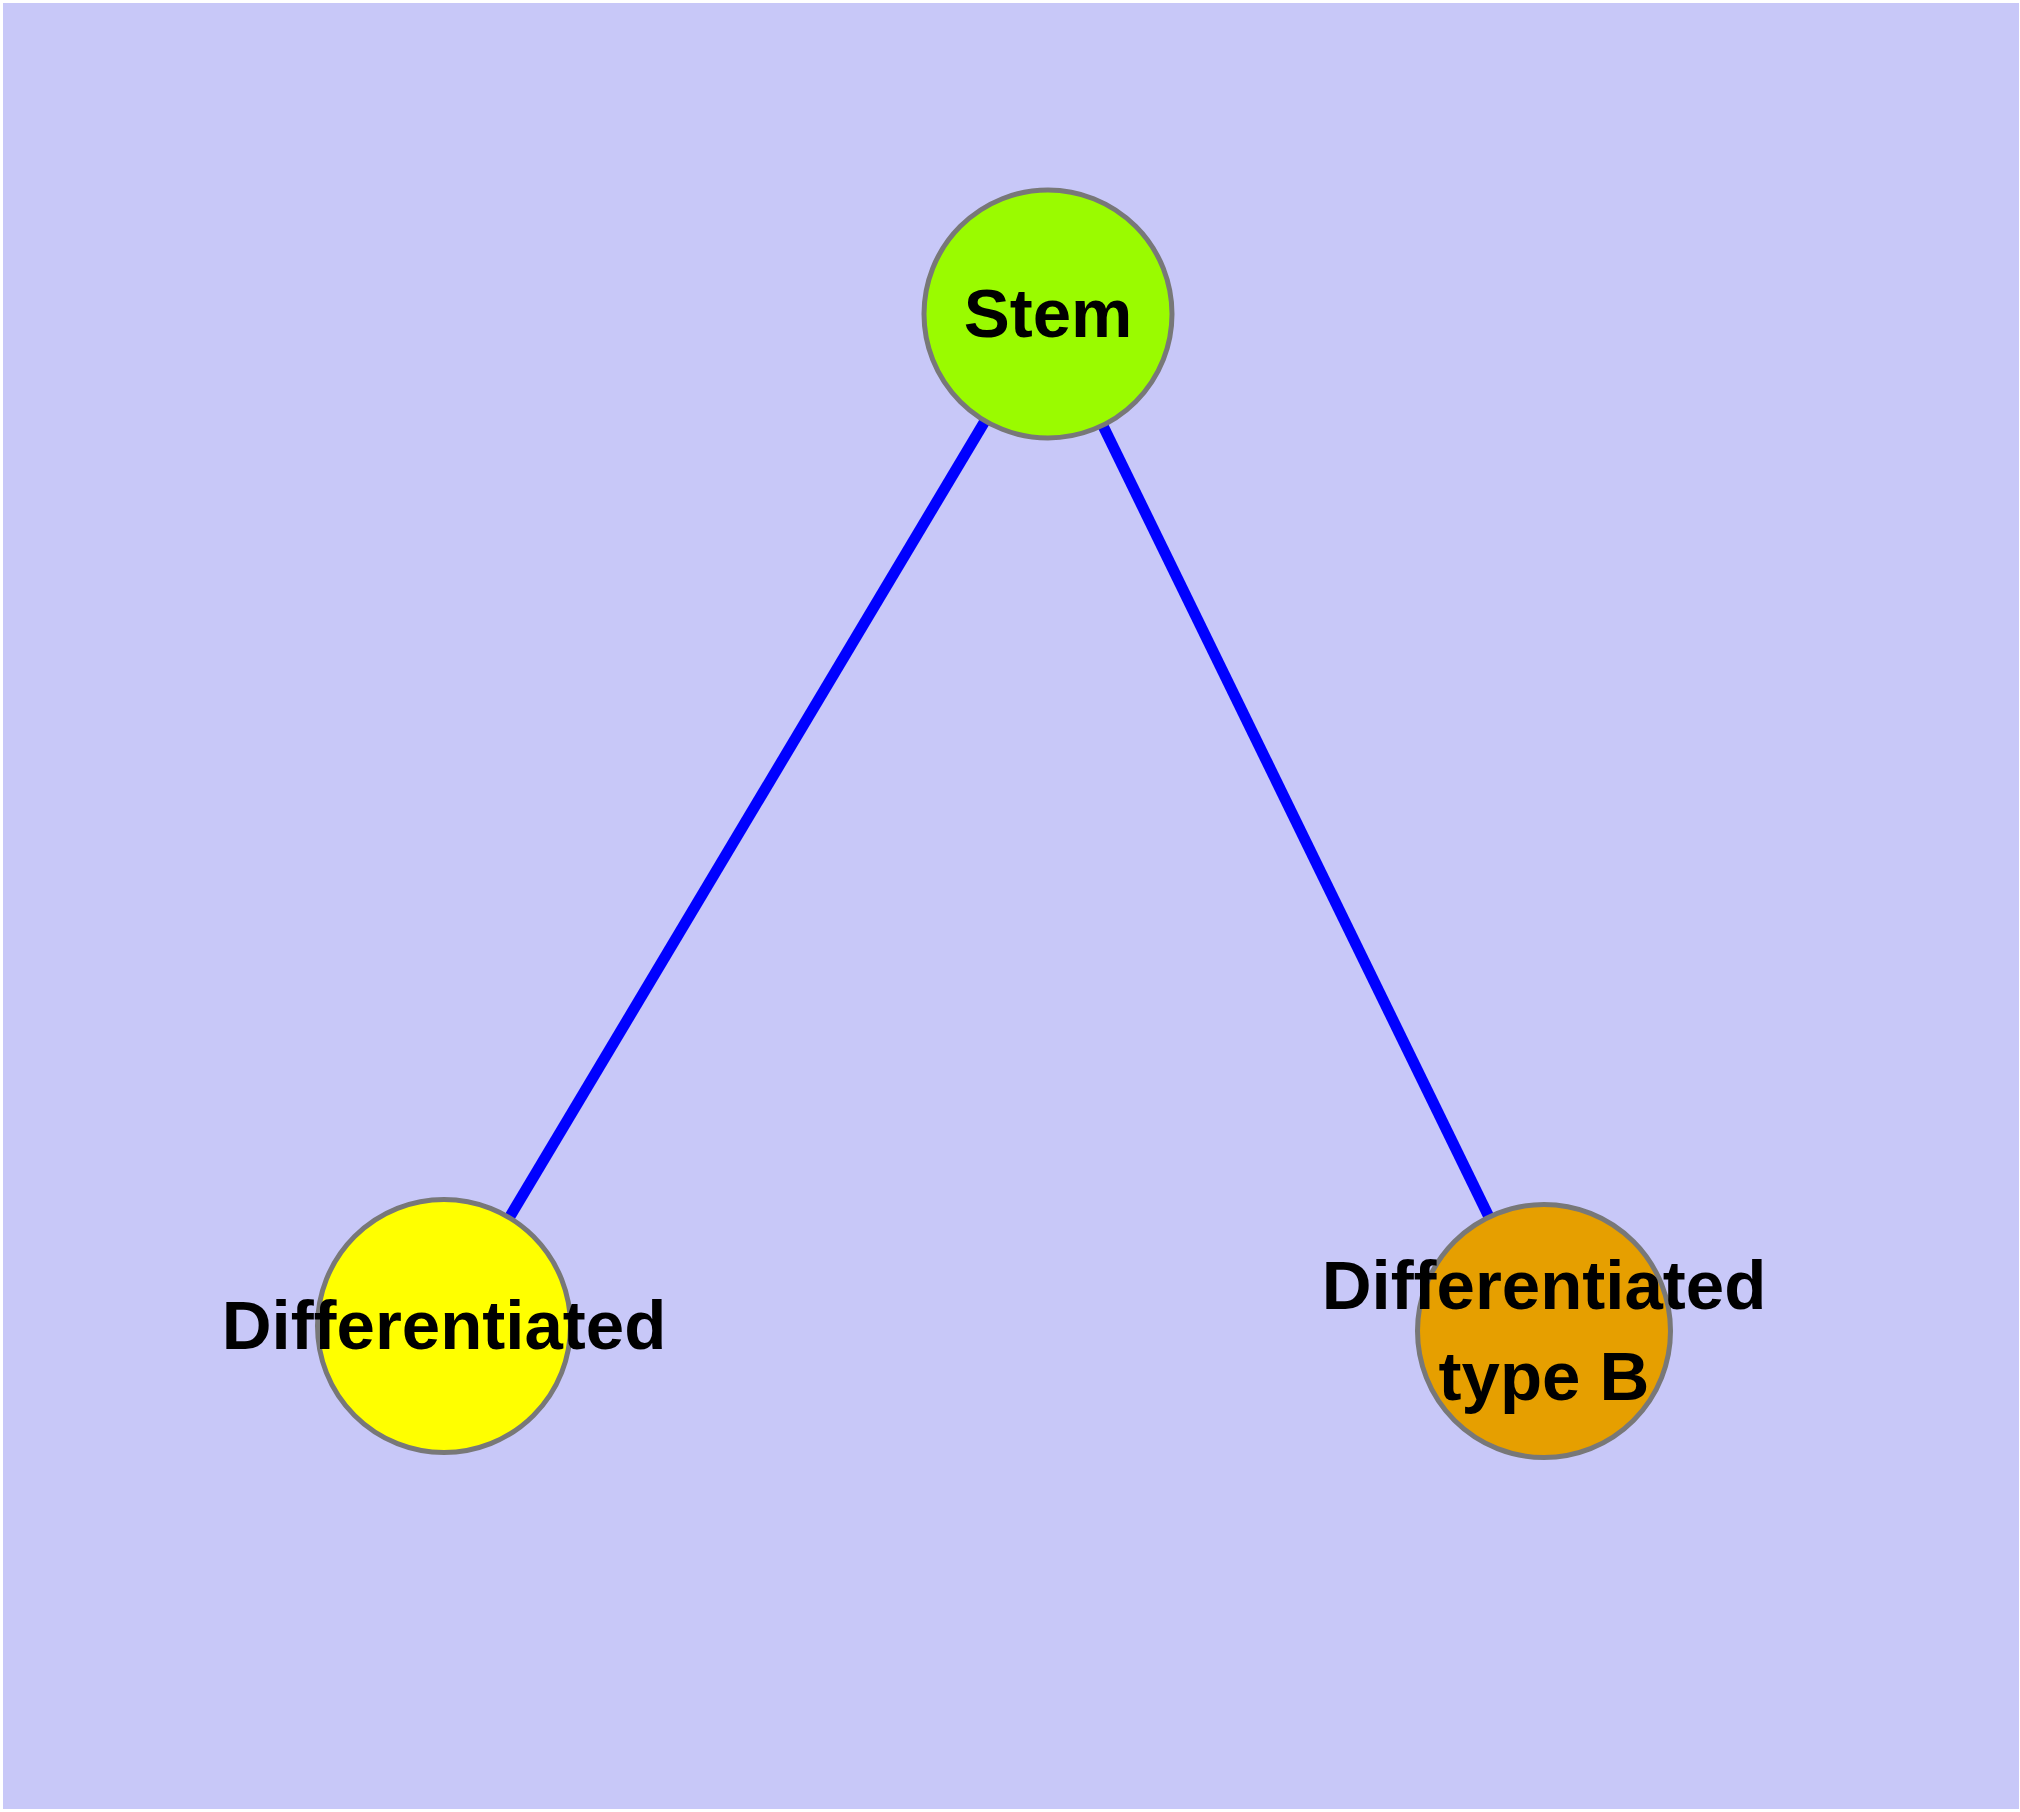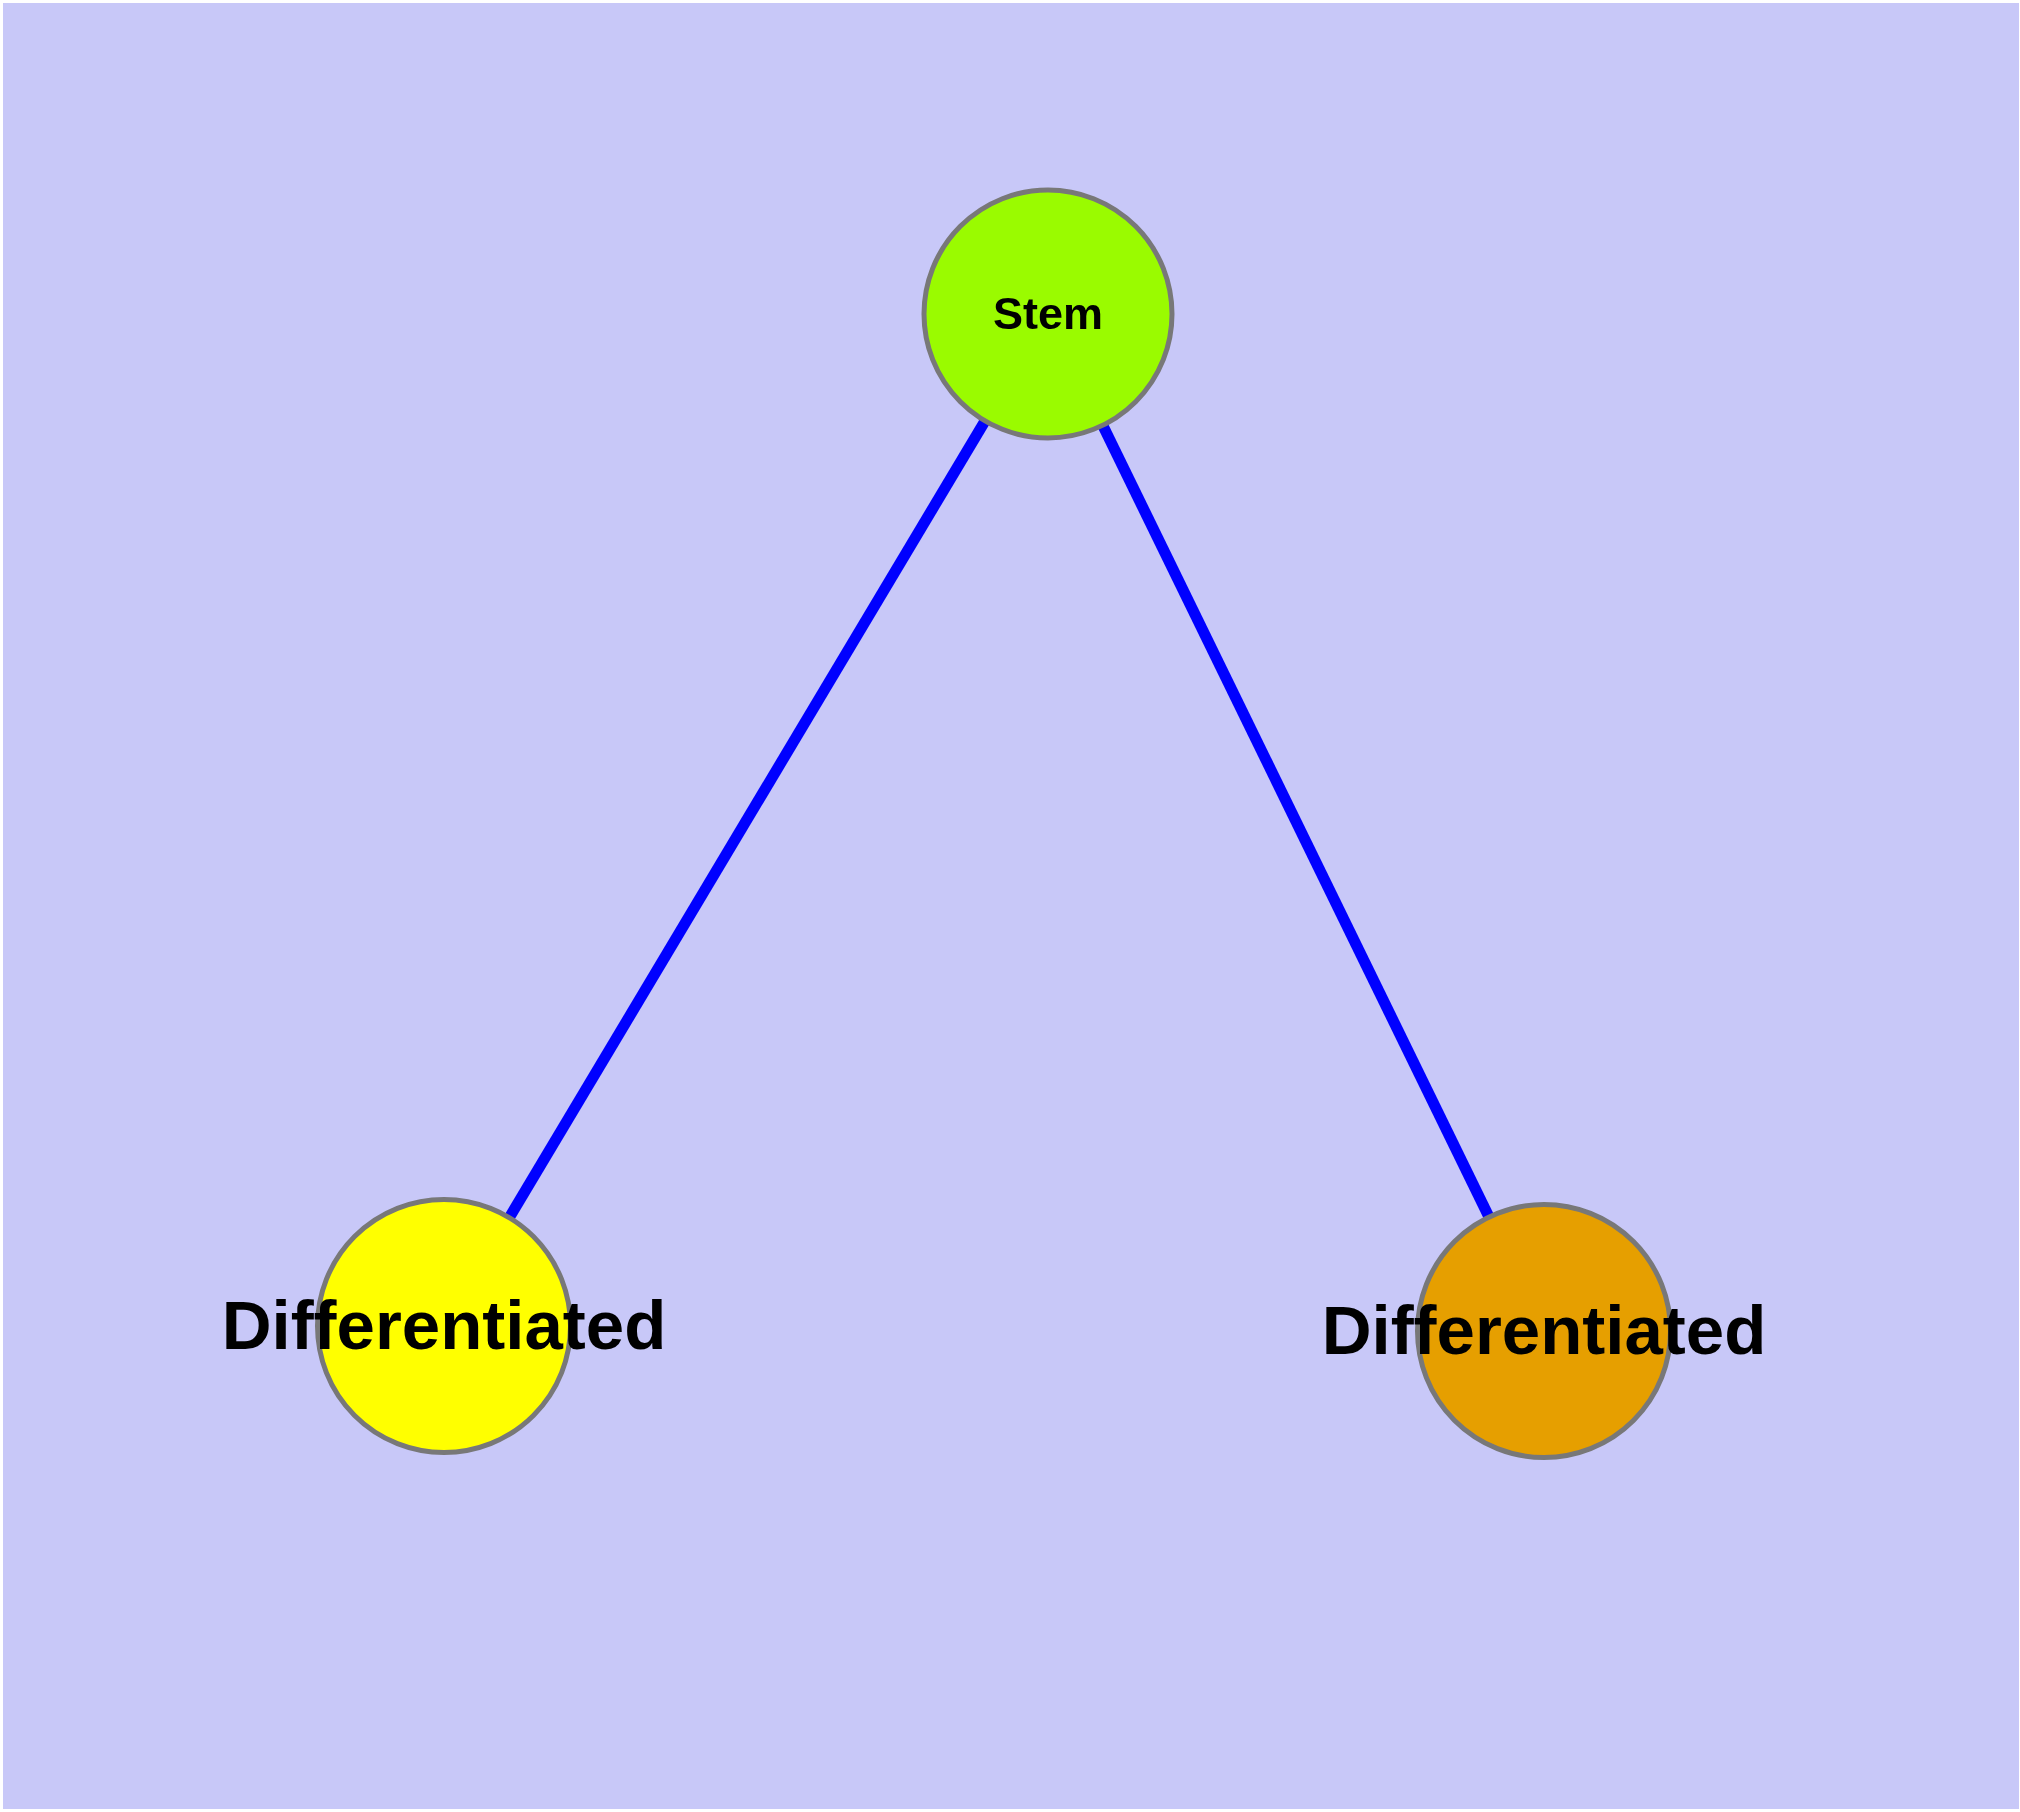--- a/index.html
+++ b/index.html
@@ -55,26 +55,27 @@
 
   <svg class="edges-layer" viewBox="0 0 2384 2138" xmlns="http://www.w3.org/2000/svg">
     <line x1="1237" y1="371" x2="524" y2="1565" stroke="#0000FF" stroke-width="13"></line>
     <line x1="1237" y1="371" x2="1822" y2="1570" stroke="#0000FF" stroke-width="13"></line>
   </svg>
 
   <div class="node" style="left: 1048px; top: 314px; width: 253px; height: 253px; background: rgb(154, 251, 0); border-color: rgb(120, 120, 120); border-width: 5.1px;"></div>
   <div class="node" style="left: 444px; top: 1326px; width: 258px; height: 258px; background: rgb(255, 255, 0); border-color: rgb(120, 120, 120); border-width: 5.1px;"></div>
   <div class="node" style="left: 1544px; top: 1331px; width: 258px; height: 258px; background: rgb(230, 159, 0); border-color: rgb(120, 120, 120); border-width: 5.1px;"></div>
 
-  <div class="node-label" style="left: 1048px; top: 314px; font-size: 45px; color: rgb(0, 0, 0);">
+  <div class="node-label" style="left: 1048px; top: 314px; font-size: 69px; color: rgb(0, 0, 0);">
     <div>Stem</div>
   </div>
 
   <div class="node-label" style="left: 444px; top: 1326px; font-size: 69px; color: rgb(0, 0, 0);">
     <div>Differentiated</div>
   </div>
 
   <div class="node-label" style="left: 1544px; top: 1331px; font-size: 69px; color: rgb(0, 0, 0);">
     <div>Differentiated</div>
+    <div>type B</div>
   </div>
 
 </div>
 
 
 </body></html>

